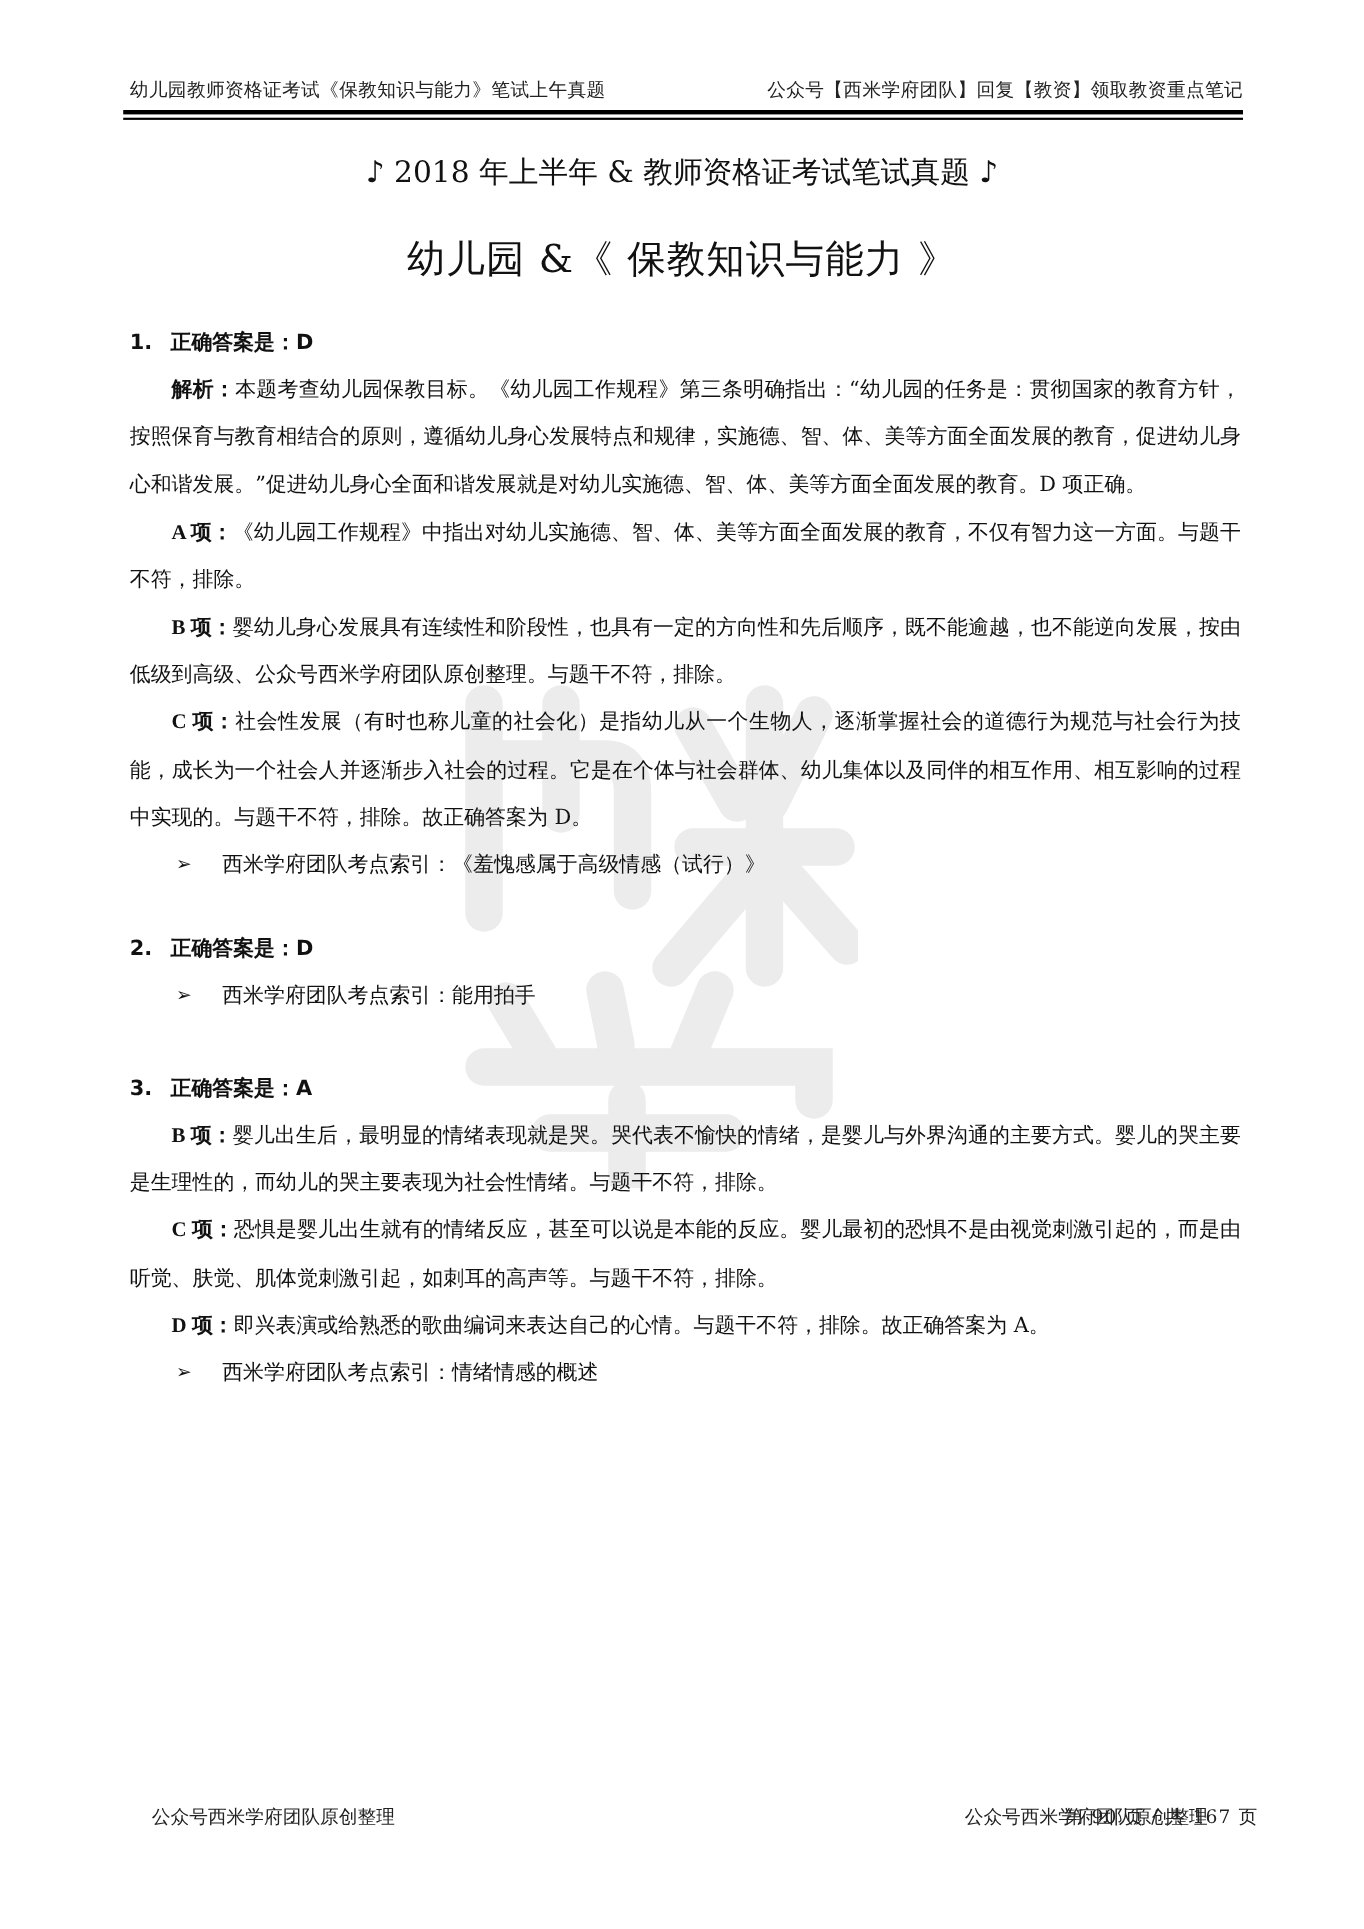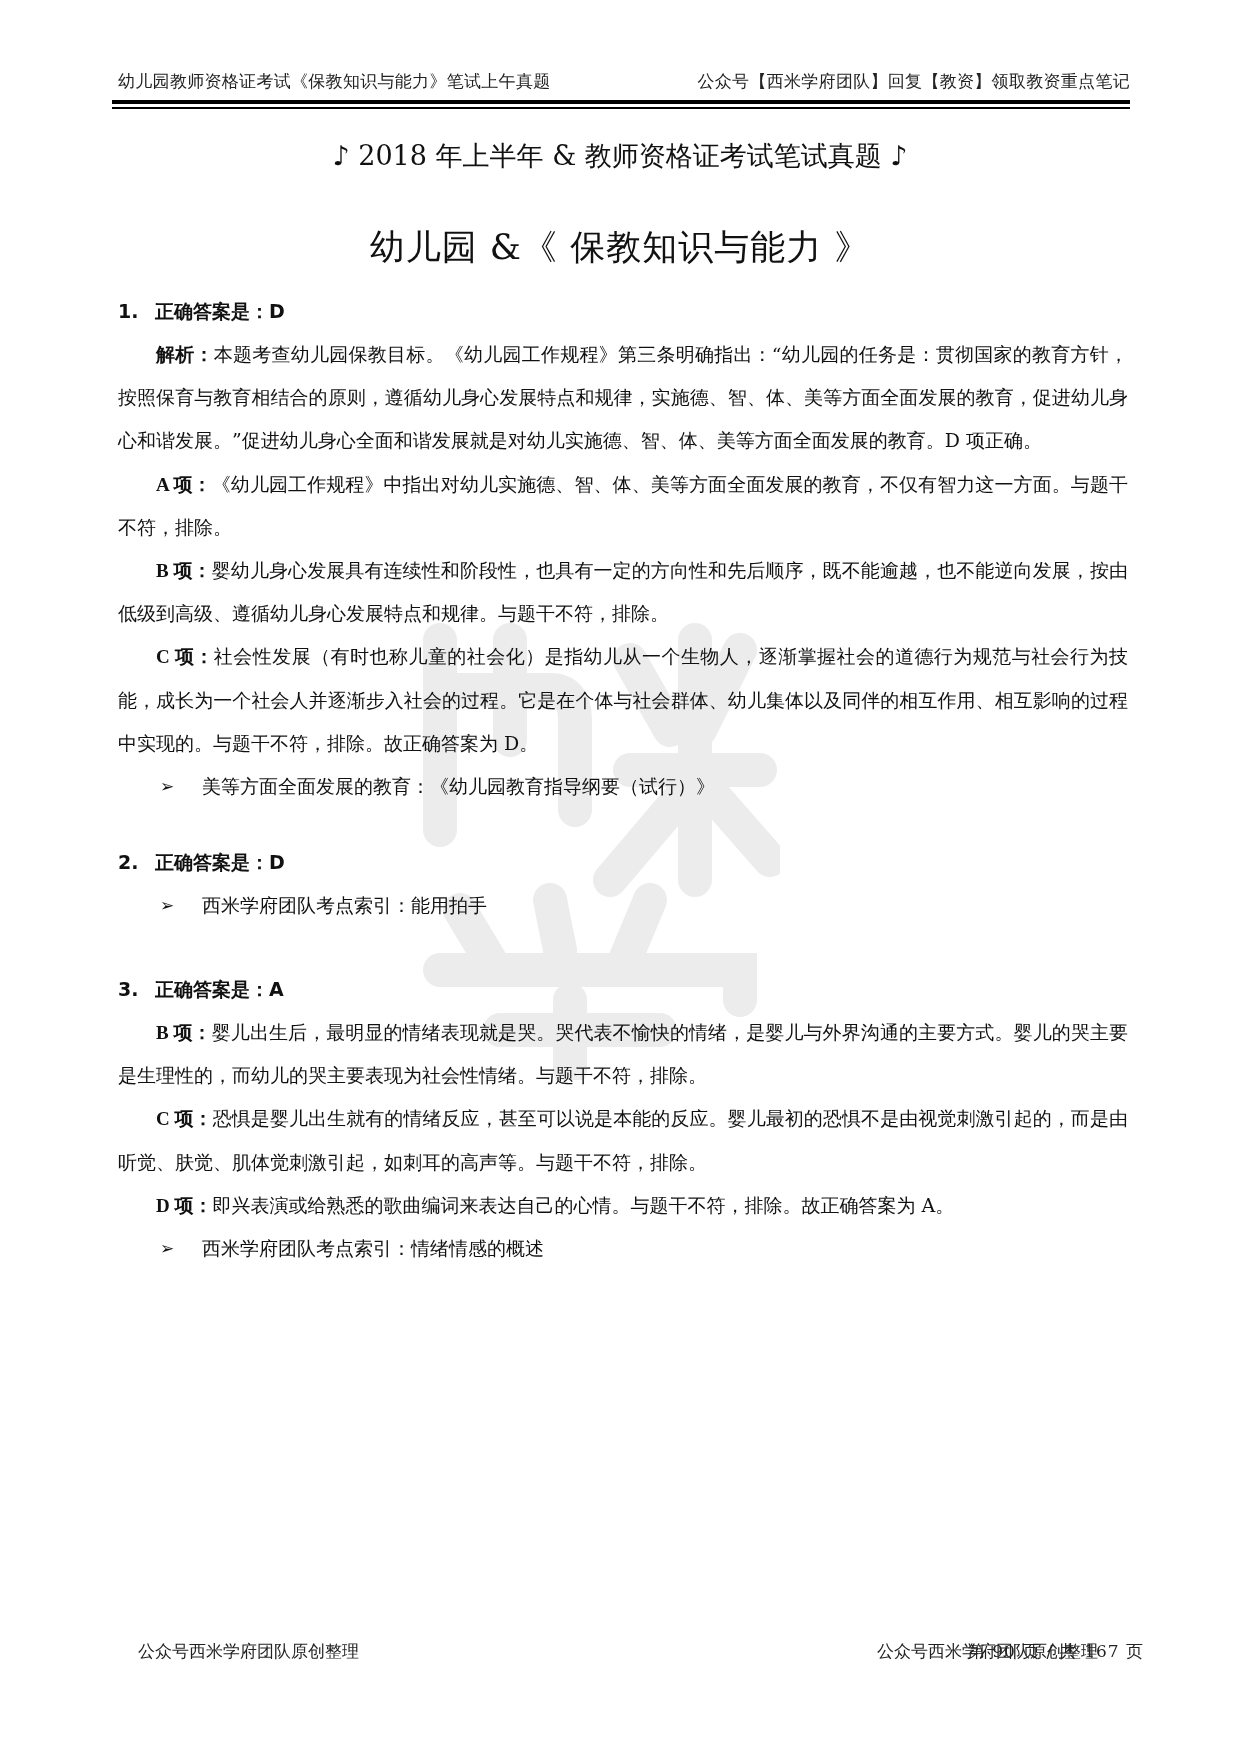--- a/index.html
+++ b/index.html
@@ -4,21 +4,21 @@
 <style>
   html, body { margin: 0; padding: 0; background: #ffffff; }
   body { width: 1240px; height: 1754px; position: relative; overflow: hidden; font-family: "DejaVu Serif", "Liberation Serif", serif; color: #111; }
   .page { position: absolute; left: 0; top: 0; width: 1132px; height: 1754px; }
   .header { position: absolute; left: 118px; top: 70px; width: 1012px; height: 26px; font-size: 17px; color: #222; }
   .header .left { position: absolute; left: 0; top: 0; letter-spacing: 0.3px; }
   .header .right { position: absolute; right: 0; top: 0; letter-spacing: 0.3px; }
   .rule-thick { position: absolute; left: 112px; top: 100px; width: 1018px; height: 4px; background: #000; }
   .rule-thin { position: absolute; left: 112px; top: 107px; width: 1018px; height: 1.5px; background: #000; }
   .title1 { position: absolute; left: 0; top: 138px; width: 1240px; text-align: center; font-size: 27px; color: #111; }
-  .title2 { position: absolute; left: 0; top: 212px; width: 1240px; text-align: center; font-size: 35px; color: #111; letter-spacing: 1px; margin-top: 12px; }
+  .title2 { position: absolute; left: 0; top: 212px; width: 1240px; text-align: center; font-size: 35px; color: #111; letter-spacing: 1px; }
   .content { position: absolute; left: 118px; top: 290px; width: 1010px; font-size: 19px; line-height: 43.2px; }
   .qhead { font-family: "DejaVu Sans", "Liberation Sans", sans-serif; font-weight: bold; font-size: 19px; height: 43px; display: flex; }
   .qnum { width: 37px; }
   .para { text-indent: 38px; text-align: justify; margin: 0; }
   .para b { font-family: Liberation Serif, serif; }
   .index { padding-left: 42px; display: flex; height: 46px; }
   .index .arrow { width: 42px; font-size: 17px; }
   .gap { height: 38px; }
   .gap2 { height: 30px; }
   .footer { position: absolute; left: 118px; top: 1640px; width: 1010px; font-size: 17px; color: #222; }
@@ -53,25 +53,25 @@
 
   <div class="content">
 
     <div>
       <div class="qhead">
         <span class="qnum">1.</span>
         <span>正确答案是：D</span>
       </div>
       <p class="para"><b>解析：</b><span>本题考查幼儿园保教目标。《幼儿园工作规程》第三条明确指出：“幼儿园的任务是：贯彻国家的教育方针，按照保育与教育相结合的原则，遵循幼儿身心发展特点和规律，实施德、智、体、美等方面全面发展的教育，促进幼儿身心和谐发展。”促进幼儿身心全面和谐发展就是对幼儿实施德、智、体、美等方面全面发展的教育。D 项正确。</span></p>
       <p class="para"><b>A 项：</b><span>《幼儿园工作规程》中指出对幼儿实施德、智、体、美等方面全面发展的教育，不仅有智力这一方面。与题干不符，排除。</span></p>
-      <p class="para"><b>B 项：</b><span>婴幼儿身心发展具有连续性和阶段性，也具有一定的方向性和先后顺序，既不能逾越，也不能逆向发展，按由低级到高级、遵循幼儿身心发展特点和规律。与题干不符，排除。</span></p>
+      <p class="para"><b>B 项：</b><span>婴幼儿身心发展具有连续性和阶段性，也具有一定的方向性和先后顺序，既不能逾越，也不能逆向发展，按由低级到高级、公众号西米学府团队原创整理。与题干不符，排除。</span></p>
       <p class="para"><b>C 项：</b><span>社会性发展（有时也称儿童的社会化）是指幼儿从一个生物人，逐渐掌握社会的道德行为规范与社会行为技能，成长为一个社会人并逐渐步入社会的过程。它是在个体与社会群体、幼儿集体以及同伴的相互作用、相互影响的过程中实现的。与题干不符，排除。故正确答案为 D。</span></p>
       <div class="index">
         <span class="arrow">➢</span>
-        <span>美等方面全面发展的教育：《幼儿园教育指导纲要（试行）》</span>
+        <span>西米学府团队考点索引：《羞愧感属于高级情感（试行）》</span>
       </div>
     </div>
 
     <div class="gap2"></div>
 
     <div>
       <div class="qhead">
         <span class="qnum">2.</span>
         <span>正确答案是：D</span>
       </div>

